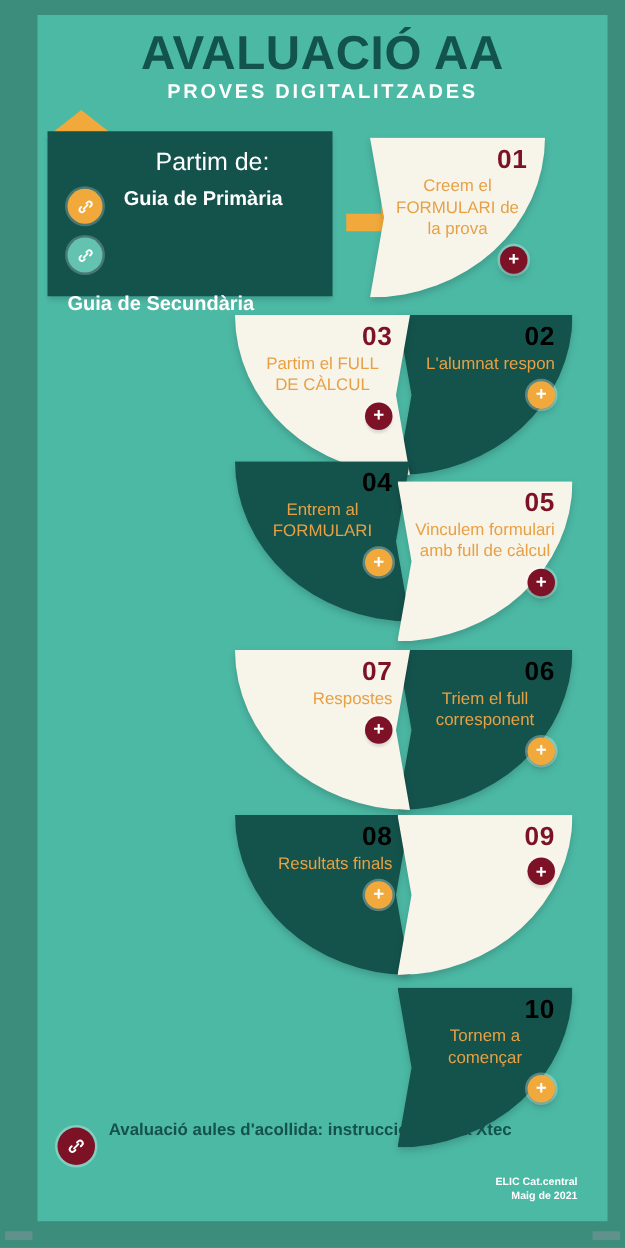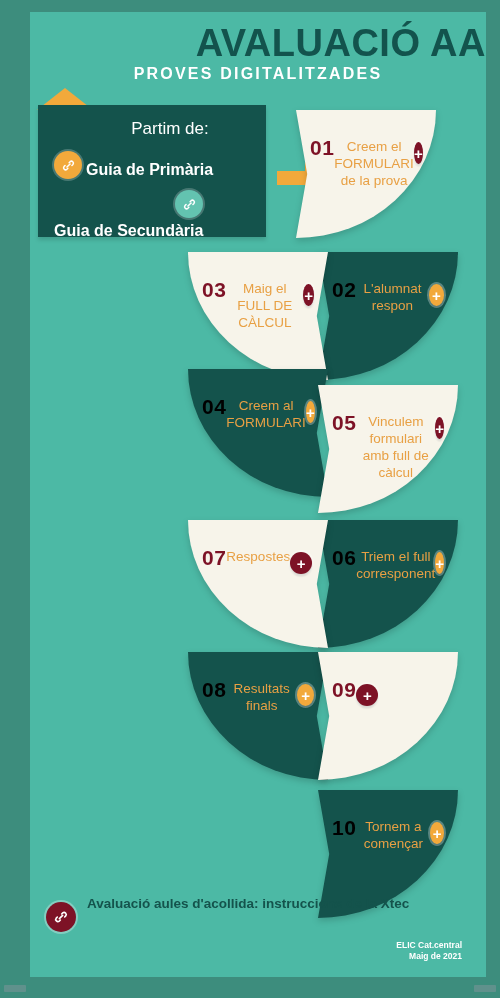--- a/index.html
+++ b/index.html
@@ -31,21 +31,21 @@
     background: #4cb9a5;
     overflow: hidden;
   }
 
   
   .title {
     position: absolute;
     left: 0;
     top: 12px;
     width: 456px;
-    text-align: right;
+    text-align: center;
     font-size: 38px;
     font-weight: 800;
     letter-spacing: 0.5px;
     color: #13534d;
     line-height: 1;
   }
   .subtitle {
     position: absolute;
     left: 0;
     top: 54px;
@@ -98,29 +98,29 @@
     box-shadow: 0 3px 4px rgba(0,0,0,0.14);
   }
   .intro-title {
     position: absolute;
     left: 0; top: 14px;
     width: 236px;
     text-align: center;
     padding-left: 28px;
     box-sizing: border-box;
     color: #ffffff;
-    font-size: 17px;
+    font-size: 20px;
     font-weight: 400;
   }
   .link-row {
     position: absolute;
     left: 16px;
     display: flex;
-    align-items: flex-end;
-    gap: 4px;
+    align-items: flex-start;
+    gap: 17px;
   }
   .link-row.r1 { top: 46px; }
   .link-row.r2 { top: 85px; flex-direction: column; }
   .link-chip {
     width: 28px; height: 28px;
     border-radius: 50%;
     display: flex;
     align-items: center;
     justify-content: center;
     flex: 0 0 auto;
@@ -179,23 +179,23 @@
     border-radius: 0 0 0 100%;
     clip-path: polygon(0 0, 100% 0, 92% 50%, 100% 100%, 0 100%);
   }
   .wedge.cream .fill { background: #f7f4ea; }
   .wedge.teal  .fill { background: #14534c; }
 
   .wedge .content {
     position: absolute;
     inset: 0;
     display: flex;
-    flex-direction: row;
-    align-items: flex-start;
-    padding-top: 27px;
+    flex-direction: column;
+    align-items: flex-end;
+    padding-top: 7px;
     box-sizing: border-box;
   }
   .wedge.right .content { padding-left: 14px; padding-right: 14px; }
   .wedge.left  .content { padding-left: 14px; padding-right: 14px; }
 
   .step-num {
     font-size: 21px;
     font-weight: 800;
     line-height: 1.05;
     letter-spacing: 0.5px;
@@ -347,30 +347,30 @@
         <div class="step-num">02</div>
         <div class="step-text">L'alumnat respon</div>
         <div class="plus orange">+</div>
       </div>
     </div>
 
     <div class="wedge left cream" id="w03">
       <div class="fill"></div>
       <div class="content">
         <div class="step-num">03</div>
-        <div class="step-text">Maig el FULL DE CÀLCUL</div>
+        <div class="step-text">Partim el FULL DE CÀLCUL</div>
         <div class="plus dark">+</div>
       </div>
     </div>
 
     <div class="wedge left teal" id="w04">
       <div class="fill"></div>
       <div class="content">
         <div class="step-num">04</div>
-        <div class="step-text">Creem al FORMULARI</div>
+        <div class="step-text">Entrem al FORMULARI</div>
         <div class="plus orange">+</div>
       </div>
     </div>
 
     <div class="wedge right cream" id="w05">
       <div class="fill"></div>
       <div class="content">
         <div class="step-num">05</div>
         <div class="step-text">Vinculem formulari amb full de càlcul</div>
         <div class="plus dark">+</div>

